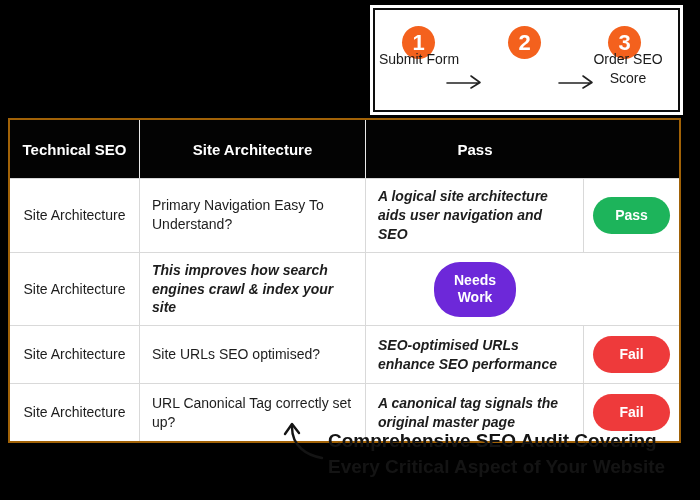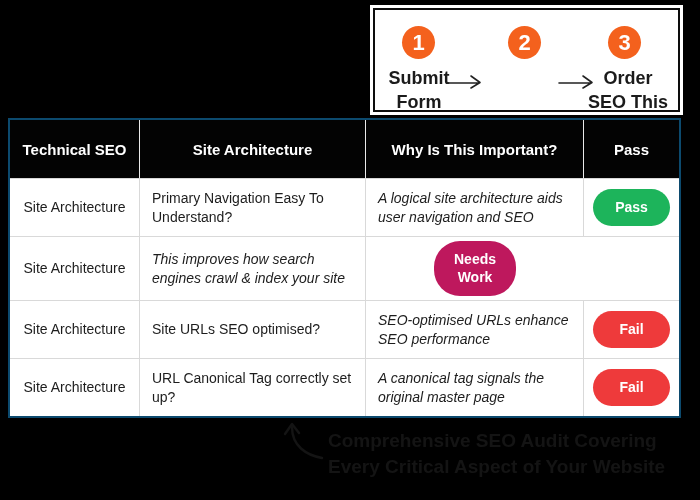--- a/index.html
+++ b/index.html
@@ -29,46 +29,46 @@
     font-weight: bold;
     font-size: 22px;
     display: flex; align-items: center; justify-content: center;
     top: 16px;
   }
   .step-circle.c1 { left: 27px; }
   .step-circle.c2 { left: 133px; }
   .step-circle.c3 { left: 233px; }
   .step-label {
     position: absolute;
-    top: 56px;
+    top: 40px;
     width: 86px;
     text-align: center;
-    font-size: 18px;
-    font-weight: 700;
+    font-size: 14px;
+    font-weight: 400;
     line-height: 1.35;
     color: #1b1b1b;
   }
   .step-label.l1 { left: 1px; }
   .step-label.l2 { left: 107px; }
   .step-label.l3 { left: 207px; width: 92px; }
   .step-arrow {
     position: absolute;
     top: 62px;
     width: 40px; height: 18px;
   }
   .step-arrow.a1 { left: 70px; }
   .step-arrow.a2 { left: 182px; }
 
   
   .seo-table {
     position: absolute;
     left: 8px; top: 118px;
     width: 673px;
     background: #ffffff;
-    border: 2px solid #0c4a6e;
+    border: 2px solid #a16207;
   }
   .thead, .trow {
     display: grid;
     grid-template-columns: 130px 226px 218px 95px;
   }
   .thead { background: #030303; }
   .th {
     height: 58px;
     display: flex; align-items: center; justify-content: center;
     color: #ffffff;
@@ -83,34 +83,34 @@
   .td {
     min-height: 57px;
     display: flex; align-items: center;
     padding: 8px 12px;
     font-size: 14px;
     color: #1d1d1d;
     line-height: 1.35;
     border-right: 1px solid #d9d9d9;
   }
   .td.cat { justify-content: center; text-align: center; padding: 8px 6px; }
-  .td.why { font-style: italic; }
+  .td.why { font-style: italic; font-weight: bold; }
   .td.score { justify-content: center; border-right: none; padding: 4px 6px; }
 
   .badge {
     display: flex; align-items: center; justify-content: center;
     text-align: center;
     color: #ffffff;
     font-weight: bold;
     font-size: 14px;
     line-height: 1.25;
     border-radius: 26px;
   }
   .badge.pass { background: #1db45b; width: 77px; height: 37px; }
-  .badge.needs-work { background: #be185d; width: 82px; min-height: 55px; padding: 4px 10px; }
+  .badge.needs-work { background: #6d28d9; width: 82px; min-height: 55px; padding: 4px 10px; }
   .badge.fail { background: #ee3a3b; width: 77px; height: 37px; }
 
   
   .watermark {
     position: absolute;
     left: 328px; top: 428px;
     color: #141414;
     font-size: 19px;
     font-weight: 600;
     line-height: 1.38;
@@ -130,35 +130,34 @@
     <span>1</span>
   </div>
   <div class="step-circle c2">
     <span>2</span>
   </div>
   <div class="step-circle c3">
     <span>3</span>
   </div>
 
   <div class="step-label l1">Submit Form</div>
-  <div class="step-label l3">Order SEO This</div>
+  <div class="step-label l3">Order SEO Score</div>
 
   <svg class="step-arrow a1" viewBox="0 0 40 18">
     <path d="M2 11 L33 11 M26 4 L35 10.5 M26 16 L35 10.5" stroke="#222" stroke-width="1.6" fill="none" stroke-linecap="round"></path>
   </svg>
   <svg class="step-arrow a2" viewBox="0 0 40 18">
     <path d="M2 11 L33 11 M26 4 L35 10.5 M26 16 L35 10.5" stroke="#222" stroke-width="1.6" fill="none" stroke-linecap="round"></path>
   </svg>
 </div>
 
 <div class="seo-table">
   <div class="thead">
     <div class="th">Technical SEO</div>
     <div class="th">Site Architecture</div>
-    <div class="th">Why Is This Important?</div>
     <div class="th">Pass</div>
   </div>
 
   <div class="trow">
     <div class="td cat">Site Architecture</div>
     <div class="td item">Primary Navigation Easy To Understand?</div>
     <div class="td why">A logical site architecture aids user navigation and SEO</div>
     <div class="td score">
       <div class="badge pass">Pass</div>
     </div>

